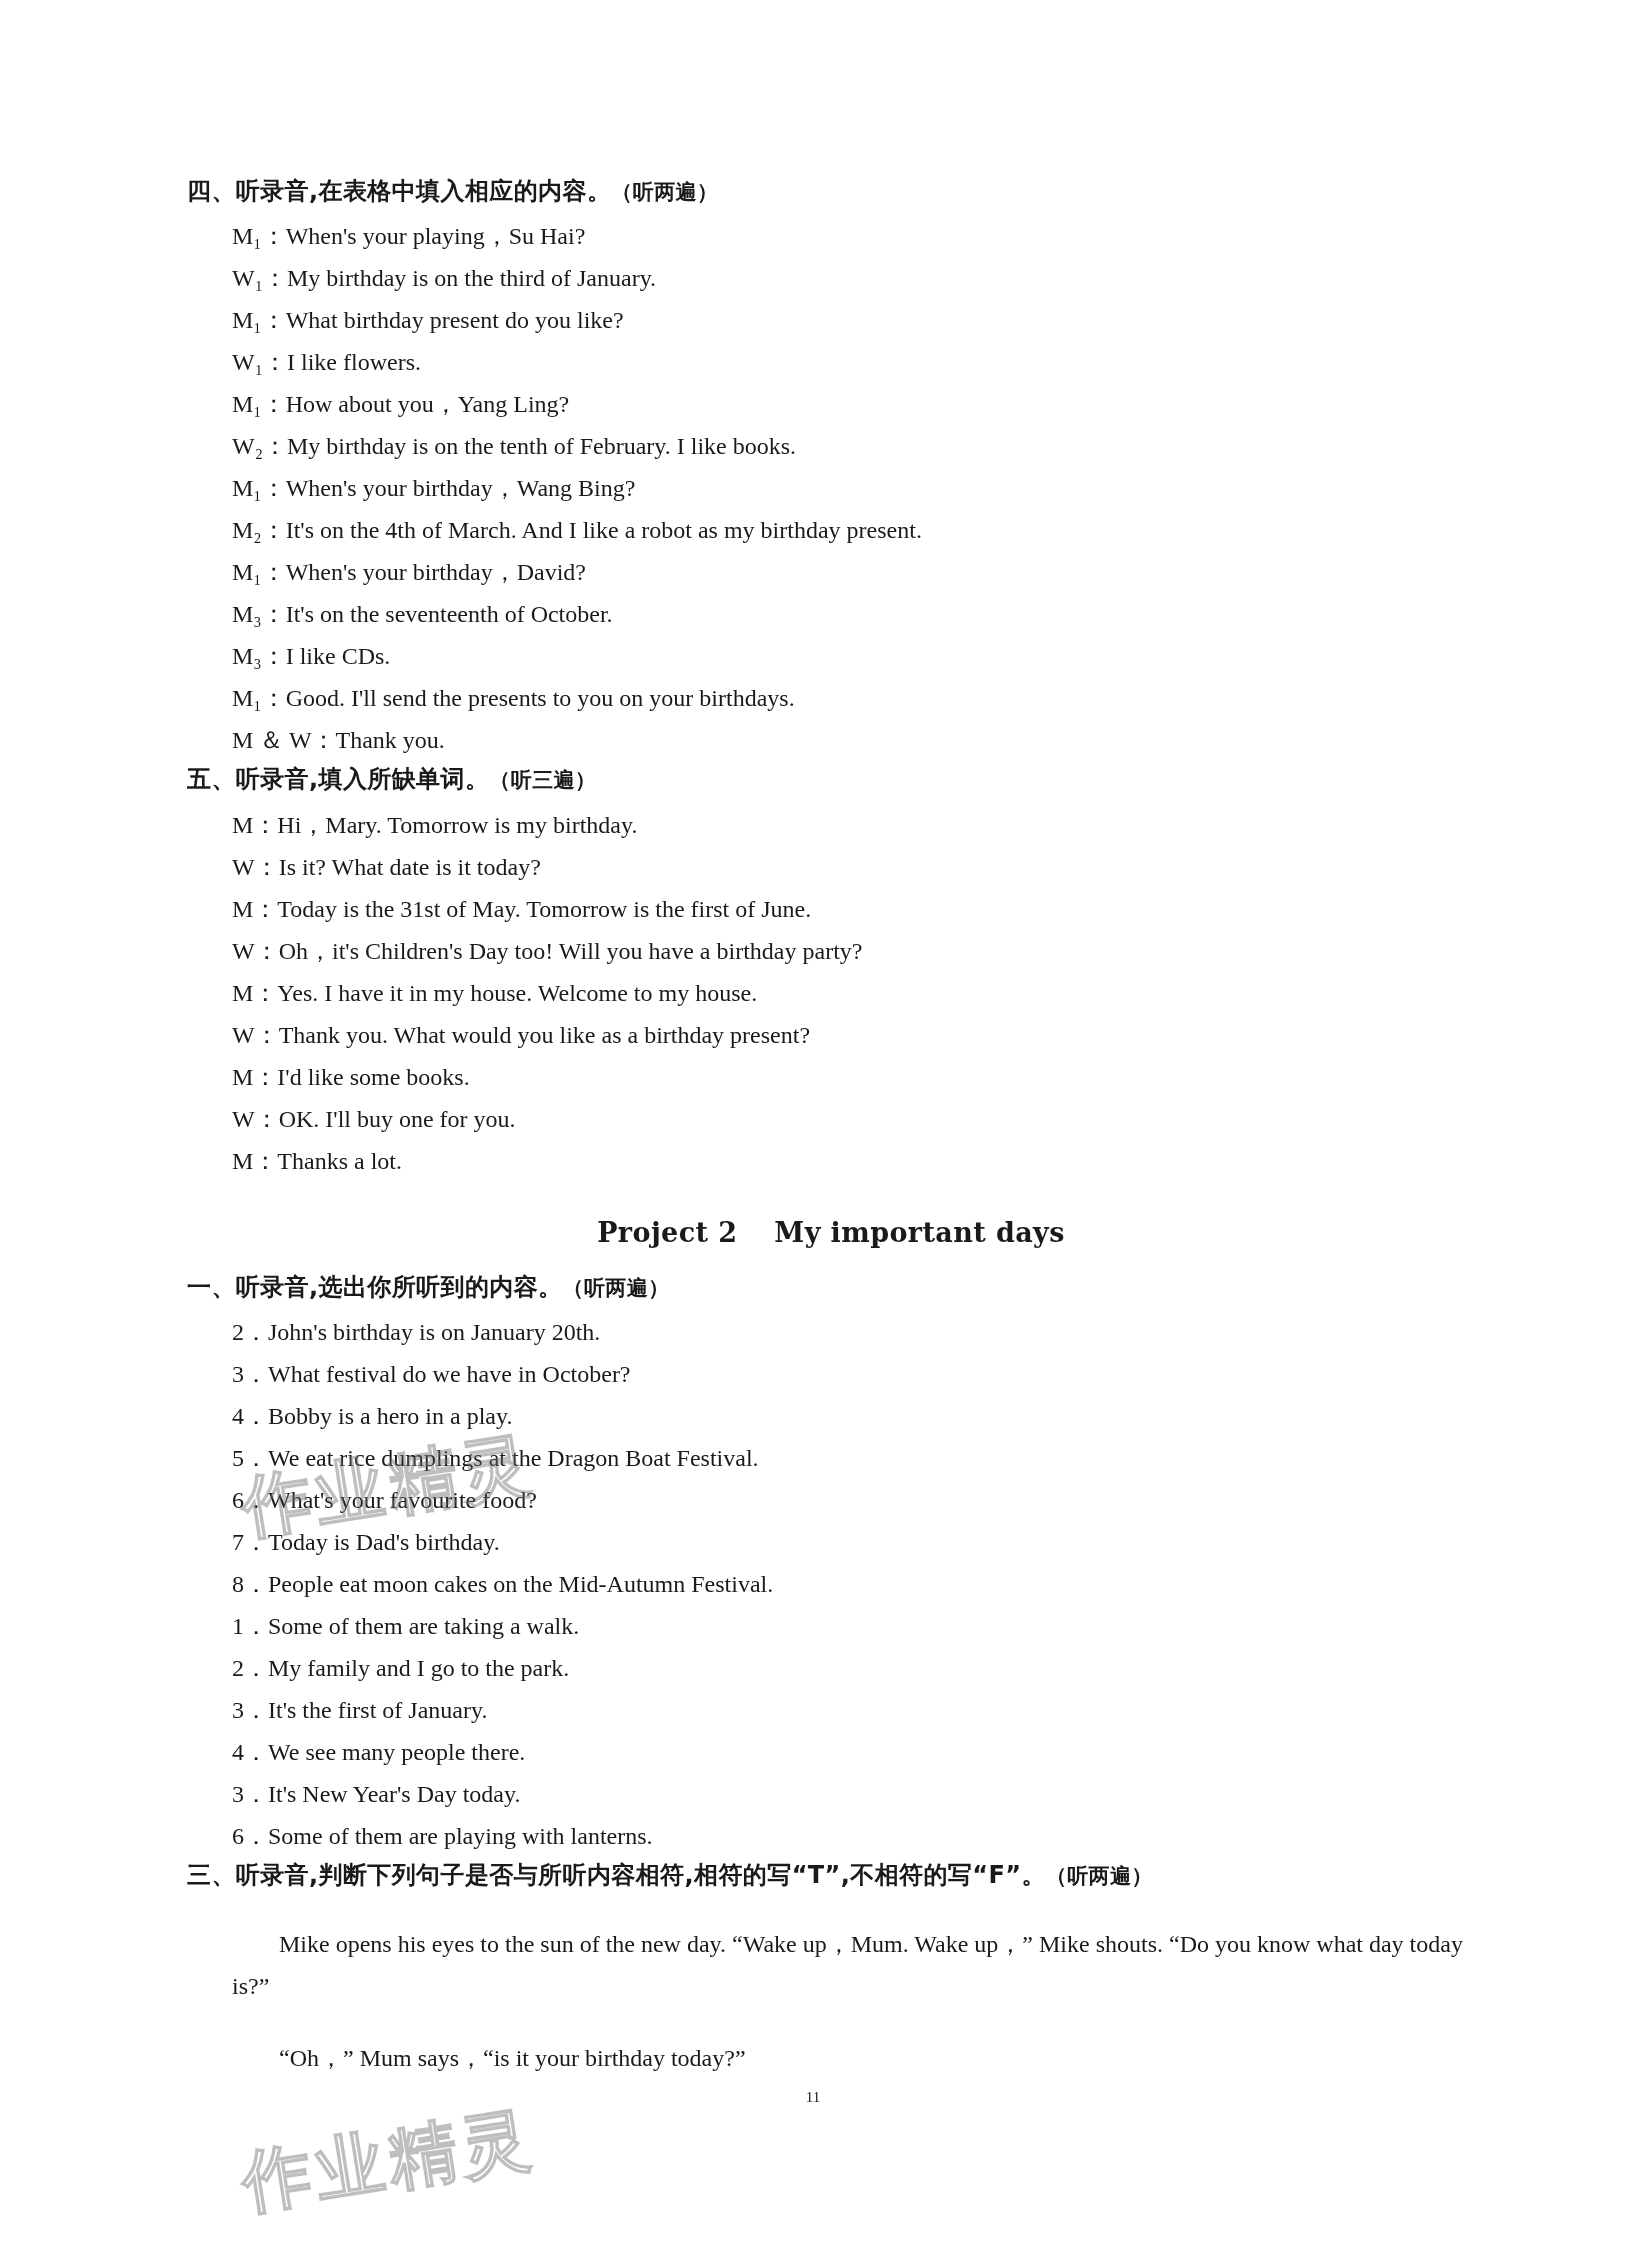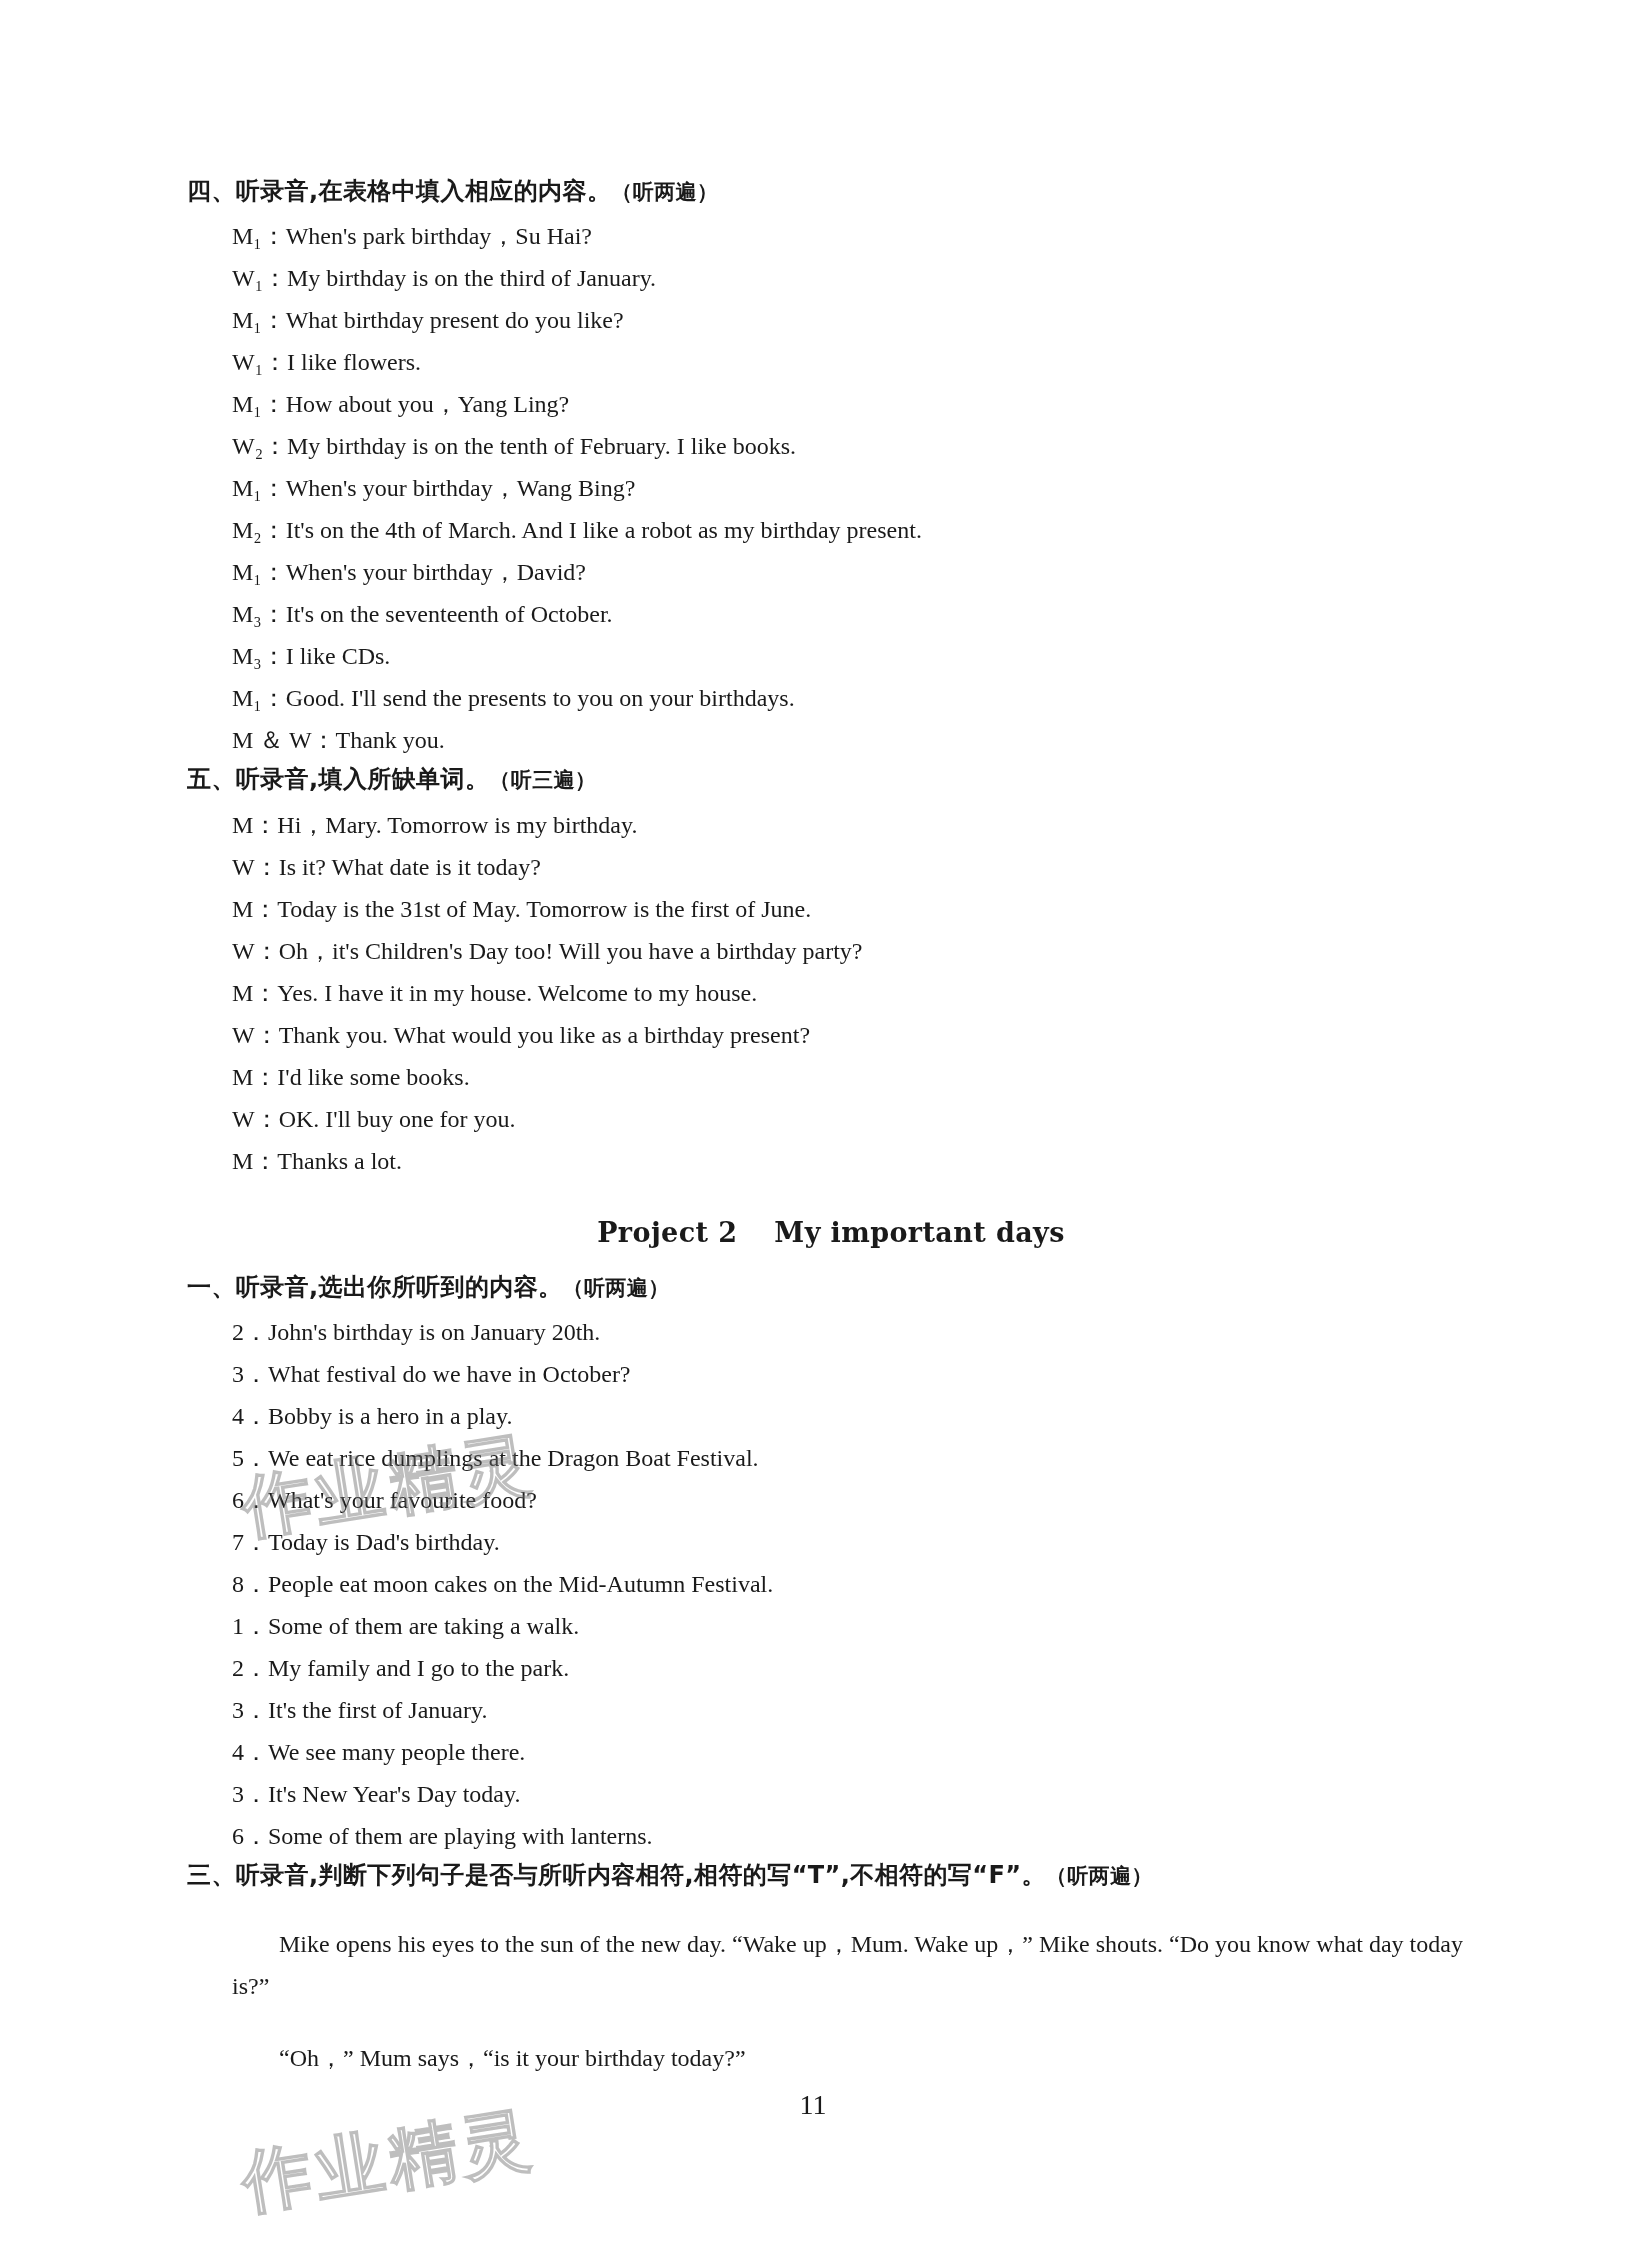--- a/index.html
+++ b/index.html
@@ -81,21 +81,21 @@
     margin-left: 45px;
     margin-top: 30px;
   }
   .pagenum {
     position: absolute;
     left: 0;
     right: 0;
     top: 2089px;
     text-align: center;
     font-family: "Liberation Serif", serif;
-    font-size: 28px;
+    font-size: 15px;
     color: #1a1a1a;
   }
   
   .wm {
     position: absolute;
     font-family: "DejaVu Sans", sans-serif;
     font-weight: bold;
     color: rgba(120,120,120,0.30);
     white-space: nowrap;
     pointer-events: none;
@@ -120,21 +120,21 @@
 </head>
 <body>
 
 <div class="page">
 
   <div class="content">
 
     <div>
       <div class="sec-head"><span>四、听录音,在表格中填入相应的内容。</span><span class="paren">（听两遍）</span></div>
       <div class="lines">
-        <div class="line">M₁：When's park birthday，Su Hai?</div>
+        <div class="line">M₁：When's your playing，Su Hai?</div>
         <div class="line">W₁：My birthday is on the third of January.</div>
         <div class="line">M₁：What birthday present do you like?</div>
         <div class="line">W₁：I like flowers.</div>
         <div class="line">M₁：How about you，Yang Ling?</div>
         <div class="line">W₂：My birthday is on the tenth of February. I like books.</div>
         <div class="line">M₁：When's your birthday，Wang Bing?</div>
         <div class="line">M₂：It's on the 4th of March. And I like a robot as my birthday present.</div>
         <div class="line">M₁：When's your birthday，David?</div>
         <div class="line">M₃：It's on the seventeenth of October.</div>
         <div class="line">M₃：I like CDs.</div>

